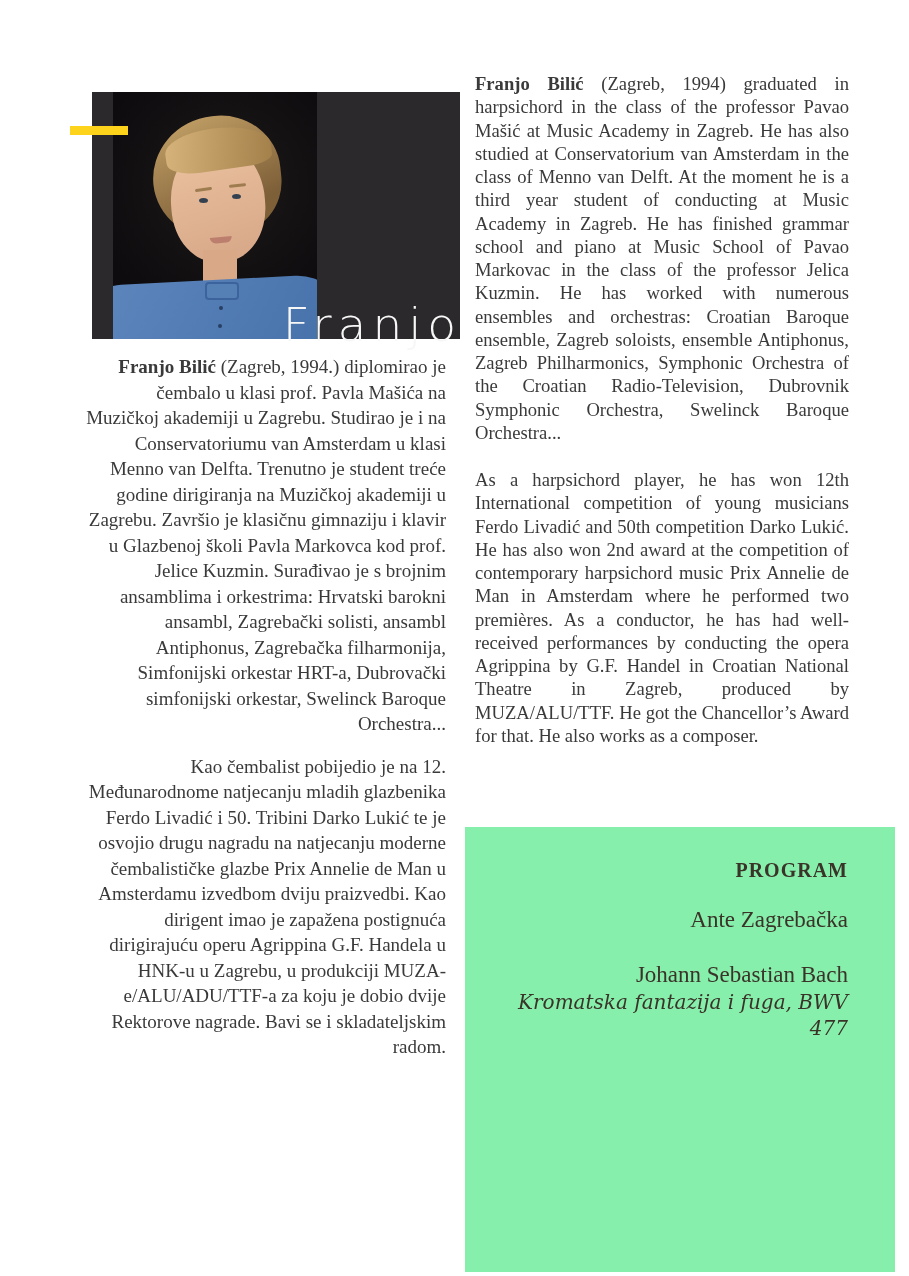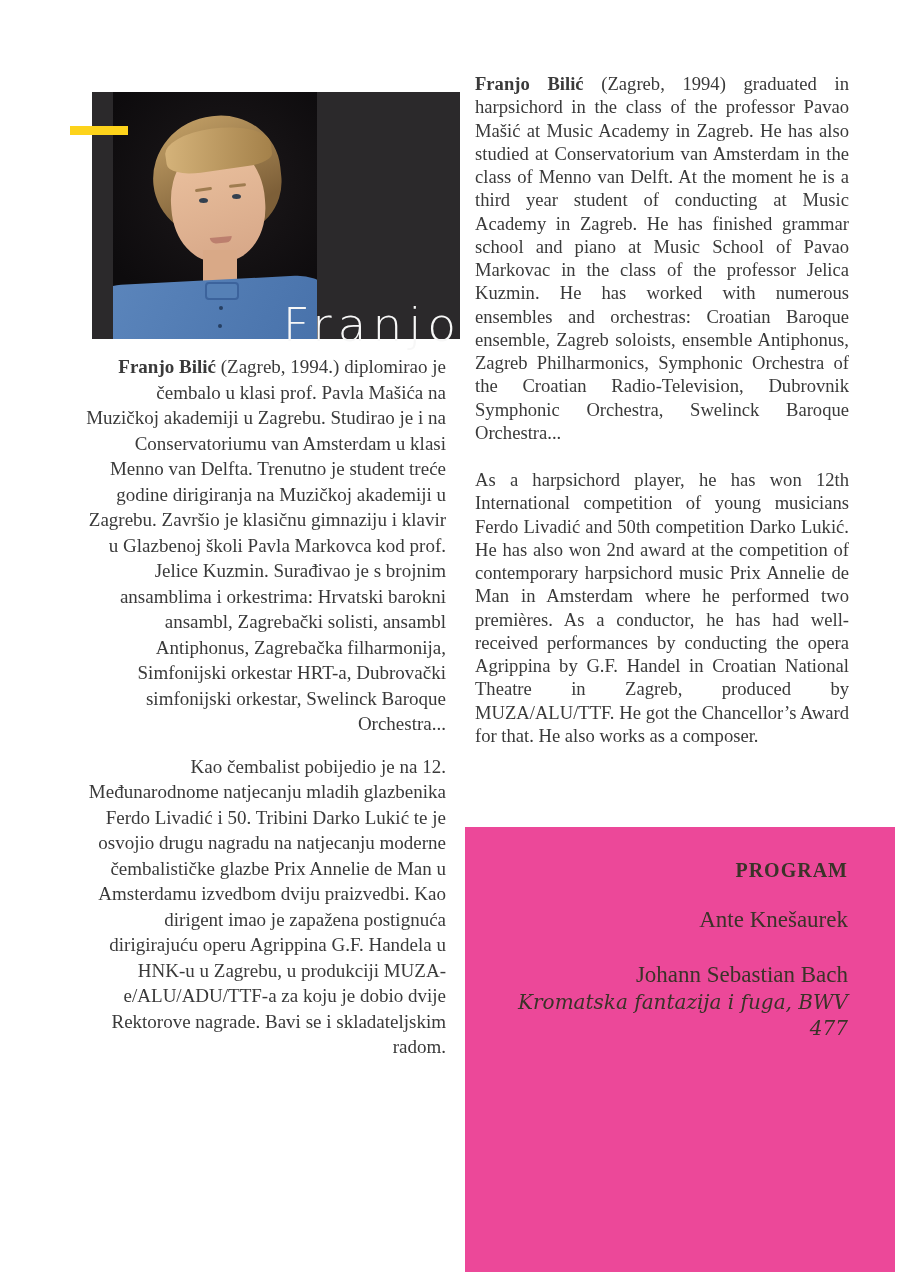--- a/index.html
+++ b/index.html
@@ -36,21 +36,21 @@
   
   .col{position:absolute;font-size:19px;}
   .col p{margin:8px;}
   .col-left{left:76px;top:346px;width:378px;line-height:25.5px;text-align:right;}
   .col-left p{margin-bottom:17px;}
   .col-right{left:467px;top:64px;width:390px;line-height:23.25px;font-size:18.6px;text-align:justify;}
   .col-right p{margin-bottom:24px;}
   .col strong{font-weight:bold;}
   
   .program-box{
-    position:absolute;left:465px;top:827px;width:430px;height:445px;background:#ec4899;
+    position:absolute;left:465px;top:827px;width:430px;height:445px;background:#86efac;
     box-sizing:border-box;padding:31px 47px 0 28px;text-align:right;color:#3a3328;
   }
   .program-heading{margin:0 0 24px 0;font-size:20px;font-weight:bold;letter-spacing:1px;line-height:24px;}
   .entry{margin-bottom:27px;}
   .composer{font-size:23px;line-height:28px;}
   .work{font-size:20px;line-height:26px;font-style:italic;font-family:"DejaVu Serif","Liberation Serif",serif;}
   .details{font-size:15px;line-height:21px;font-style:italic;font-family:"DejaVu Serif","Liberation Serif",serif;margin-top:2px;}
   .details:empty{display:none;}
 </style>
 </head>
@@ -87,21 +87,21 @@
   <div class="col col-right">
     <p><strong>Franjo Bilić</strong><span> (Zagreb, 1994) graduated in harpsichord in the class of the professor Pavao Mašić at Music Academy in Zagreb. He has also studied at Conservatorium van Amsterdam in the class of Menno van Delft. At the moment he is a third year student of conducting at Music Academy in Zagreb. He has finished grammar school and piano at Music School of Pavao Markovac in the class of the professor Jelica Kuzmin. He has worked with numerous ensembles and orchestras: Croatian Baroque ensemble, Zagreb soloists, ensemble Antiphonus, Zagreb Philharmonics, Symphonic Orchestra of the Croatian Radio-Television, Dubrovnik Symphonic Orchestra, Swelinck Baroque Orchestra...</span></p>
     <p><span>As a harpsichord player, he has won 12th International competition of young musicians Ferdo Livadić and 50th competition Darko Lukić. He has also won 2nd award at the competition of contemporary harpsichord music Prix Annelie de Man in Amsterdam where he performed two premières. As a conductor, he has had well-received performances by conducting the opera Agrippina by G.F. Handel in Croatian National Theatre in Zagreb, produced by MUZA/ALU/TTF. He got the Chancellor’s Award for that. He also works as a composer.</span></p>
   </div>
 
   <div class="program-box">
     <h2 class="program-heading">PROGRAM</h2>
 
 
     <div class="entry">
-      <div class="composer">Ante Knešaurek</div>
+      <div class="composer">Ante Zagrebačka</div>
 
     </div>
 
     <div class="entry">
       <div class="composer">Johann Sebastian Bach</div>
       <div class="work">Kromatska fantazija i fuga, BWV 477</div>
 
     </div>
   </div>
 

